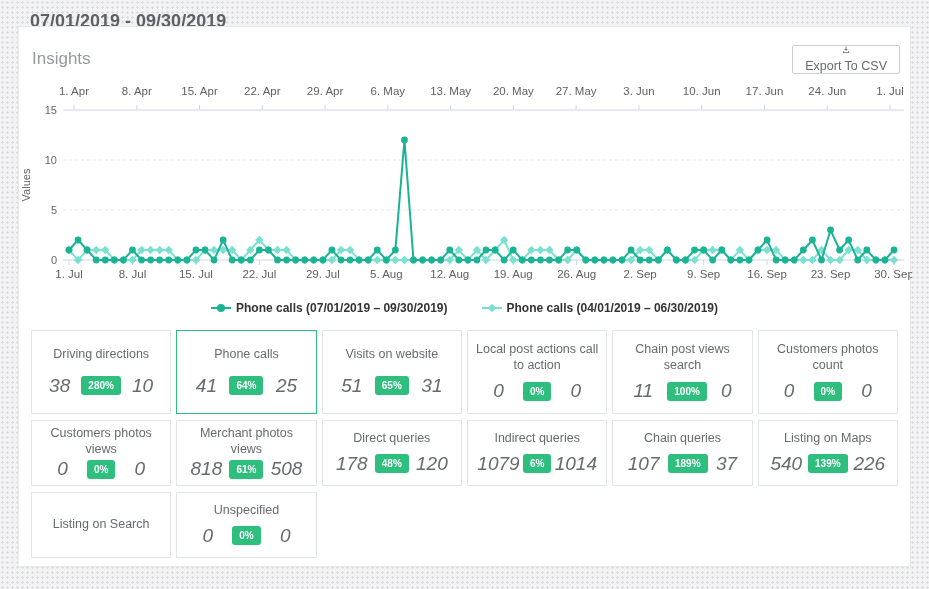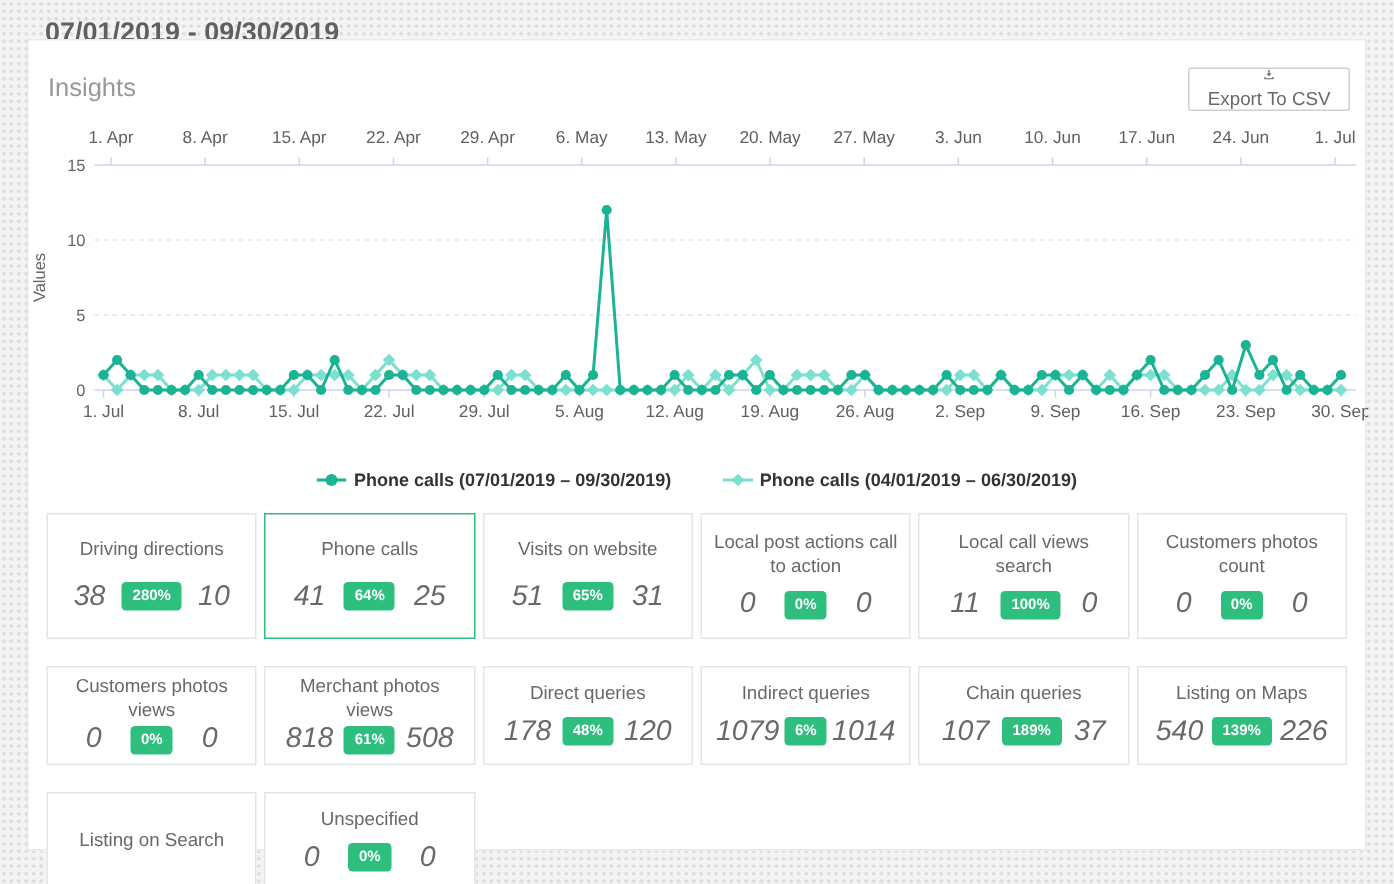--- a/index.html
+++ b/index.html
@@ -37,33 +37,33 @@
     border-radius: 2px;
     font-family: "Liberation Sans", sans-serif;
     font-size: 12.5px; color: #676a6c;
     display: flex; align-items: center; gap: 6px;
     cursor: pointer;
     flex-direction: column;
   }
   .export-btn svg { display: block; }
   #chart { display: block; width: 893px; height: 217px; }
   .legend {
-    height: 24px; margin-top: 14px;
+    height: 24px; margin-top: 2px;
     display: flex; justify-content: center; gap: 34px;
   }
   .legend-item {
     display: flex; align-items: center; gap: 5px;
     font-size: 12px; font-weight: bold; color: #333333; cursor: pointer;
   }
   .cards {
     margin: 10px 12px 0 12px;
     display: grid;
     grid-template-columns: repeat(6, 1fr);
     grid-template-rows: 84px 66px 66px;
-    gap: 18px 5px;
+    gap: 6px 5px;
   }
   .card {
     background: #fff;
     border: 1px solid #e3e6e8;
     display: flex; flex-direction: column;
     justify-content: space-evenly;
     padding: 4px 6px;
     cursor: pointer;
   }
   .card.selected { border: 1px solid #2ebe7e; }
@@ -400,21 +400,21 @@
   <div class="card">
     <div class="card-title">Local post actions call to action</div>
     <div class="card-values">
       <span class="val">0</span>
       <span class="badge">0%</span>
       <span class="val">0</span>
     </div>
   </div>
 
   <div class="card">
-    <div class="card-title">Local call views search</div>
+    <div class="card-title">Chain post views search</div>
     <div class="card-values">
       <span class="val">11</span>
       <span class="badge">100%</span>
       <span class="val">0</span>
     </div>
   </div>
 
   <div class="card">
     <div class="card-title">Customers photos count</div>
     <div class="card-values">

